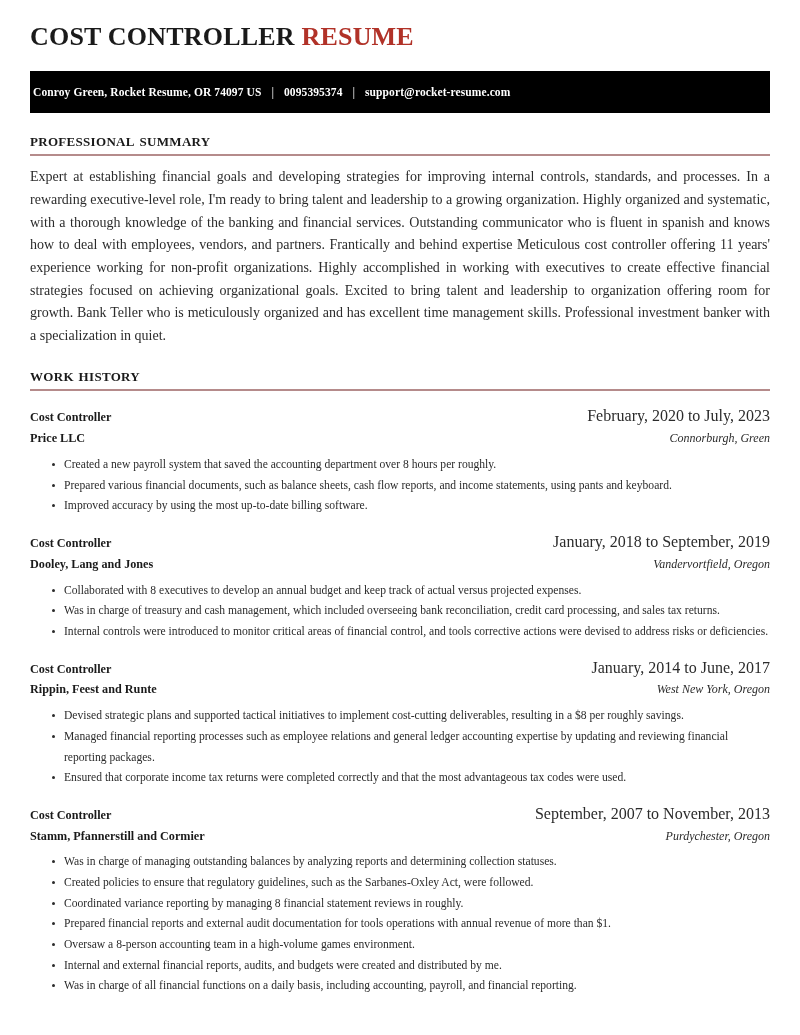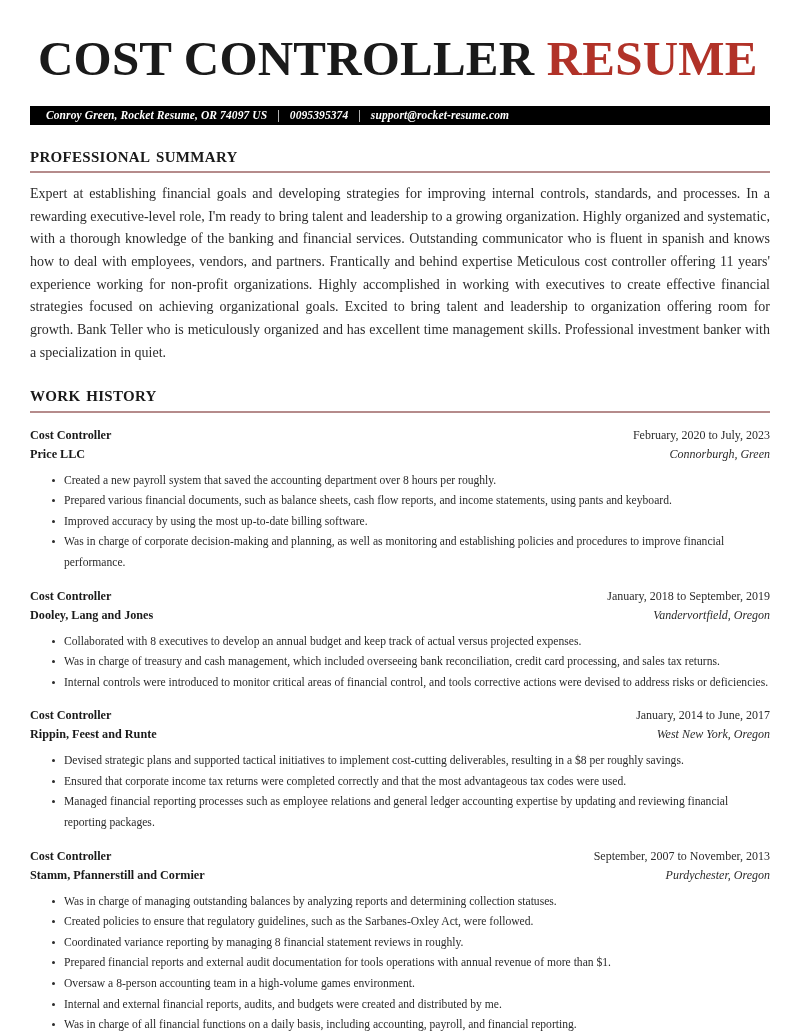--- a/index.html
+++ b/index.html
@@ -18,64 +18,63 @@
   .page {
     width: 800px;
     height: 1035px;
     box-sizing: border-box;
     padding: 0 30px;
     position: relative;
   }
 
   
   .resume-title {
-    margin: 8px;
+    margin: 0;
     padding-top: 22px;
-    font-size: 49px;
+    font-size: 26px;
     font-weight: 700;
     letter-spacing: 0.2px;
     line-height: 1.18;
     color: #1a1a1a;
     white-space: nowrap;
   }
   .resume-title .accent {
     color: #b13228;
   }
 
   .contact-bar {
     margin-top: 18px;
     background: #000000;
     color: #ffffff;
-    height: 19px;
+    height: 42px;
     display: flex;
     align-items: center;
-    padding: 0 16px;
+    padding: 0 3px;
     box-sizing: border-box;
-    font-style: italic;
   }
   .contact-bar .c-item {
     font-size: 11.5px;
     font-weight: 700;
     letter-spacing: 0.1px;
     white-space: nowrap;
   }
   .contact-bar .c-sep {
     font-size: 11.5px;
     font-weight: 700;
     padding: 0 10px;
     color: #d8d8d8;
   }
 
   
   .section {
     margin-top: 17px;
   }
   .section-heading {
     margin: 0;
-    font-size: 22px;
+    font-size: 18px;
     font-weight: 700;
     font-variant: small-caps;
     text-transform: lowercase;
     letter-spacing: 0.3px;
     line-height: 1.15;
     color: #1a1a1a;
   }
   .section-rule {
     height: 2px;
     background: #b58b8b;
@@ -103,21 +102,21 @@
     justify-content: space-between;
     align-items: baseline;
     line-height: 1.55;
   }
   .job-title {
     font-size: 12.2px;
     font-weight: 700;
     color: #1a1a1a;
   }
   .job-dates {
-    font-size: 12px;
+    font-size: 16px;
     font-weight: 400;
     color: #2b2b2b;
     text-align: right;
     white-space: nowrap;
   }
   .job-company {
     font-size: 12.2px;
     font-weight: 700;
     color: #1a1a1a;
   }
@@ -186,21 +185,20 @@
         <span class="job-dates">February, 2020 to July, 2023</span>
       </div>
       <div class="job-row">
         <span class="job-company">Price LLC</span>
         <span class="job-location">Connorburgh, Green</span>
       </div>
       <ul class="bullets">
         <li>Created a new payroll system that saved the accounting department over 8 hours per roughly.</li>
         <li>Prepared various financial documents, such as balance sheets, cash flow reports, and income statements, using pants and keyboard.</li>
         <li>Improved accuracy by using the most up-to-date billing software.</li>
-        <li>Was in charge of corporate decision-making and planning, as well as monitoring and establishing policies and procedures to improve financial performance.</li>
       </ul>
     </div>
 
     <div class="job">
       <div class="job-row">
         <span class="job-title">Cost Controller</span>
         <span class="job-dates">January, 2018 to September, 2019</span>
       </div>
       <div class="job-row">
         <span class="job-company">Dooley, Lang and Jones</span>
@@ -217,22 +215,22 @@
       <div class="job-row">
         <span class="job-title">Cost Controller</span>
         <span class="job-dates">January, 2014 to June, 2017</span>
       </div>
       <div class="job-row">
         <span class="job-company">Rippin, Feest and Runte</span>
         <span class="job-location">West New York, Oregon</span>
       </div>
       <ul class="bullets">
         <li>Devised strategic plans and supported tactical initiatives to implement cost-cutting deliverables, resulting in a $8 per roughly savings.</li>
+        <li>Managed financial reporting processes such as employee relations and general ledger accounting expertise by updating and reviewing financial reporting packages.</li>
         <li>Ensured that corporate income tax returns were completed correctly and that the most advantageous tax codes were used.</li>
-        <li>Managed financial reporting processes such as employee relations and general ledger accounting expertise by updating and reviewing financial reporting packages.</li>
       </ul>
     </div>
 
     <div class="job">
       <div class="job-row">
         <span class="job-title">Cost Controller</span>
         <span class="job-dates">September, 2007 to November, 2013</span>
       </div>
       <div class="job-row">
         <span class="job-company">Stamm, Pfannerstill and Cormier</span>

